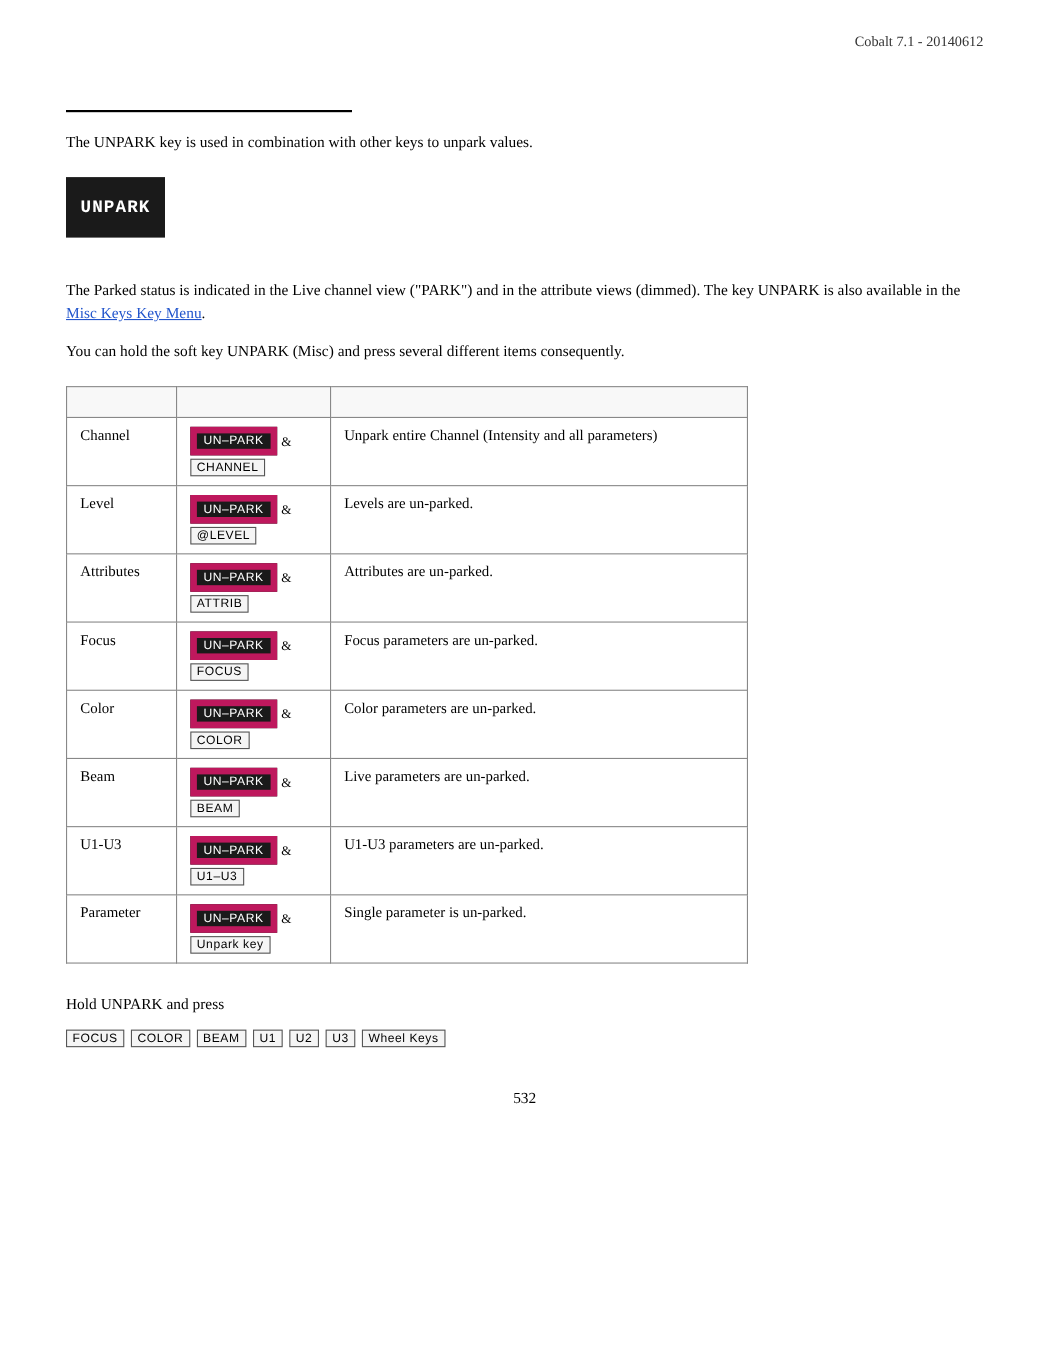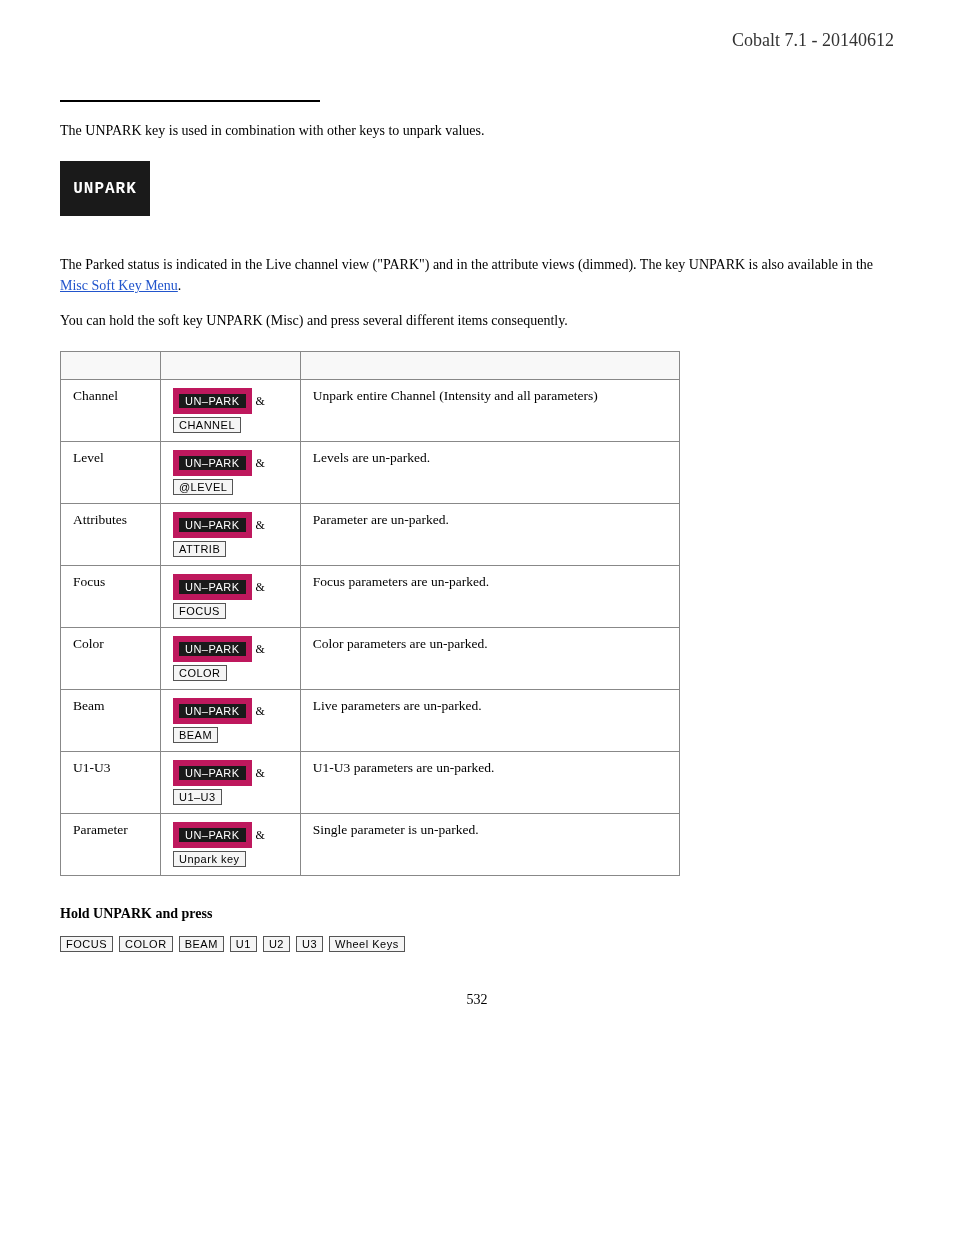--- a/index.html
+++ b/index.html
@@ -15,21 +15,21 @@
     .page-container {
       width: 954px;
       min-height: 1235px;
       padding: 40px 60px 60px 60px;
       position: relative;
     }
     .header-right {
       position: absolute;
       top: 30px;
       right: 60px;
-      font-size: 18px;
+      font-size: 13px;
       color: #333;
     }
     .section-rule {
       border: none;
       border-top: 2px solid #000;
       width: 260px;
       margin-bottom: 18px;
       margin-top: 60px;
     }
     .intro-text {
@@ -116,21 +116,21 @@
       display: flex;
       align-items: center;
       gap: 4px;
     }
     .ampersand {
       font-size: 12px;
     }
     
     .hold-unpark-text {
       font-size: 14px;
-      font-weight: bold;
+      font-weight: normal;
       margin-bottom: 14px;
     }
     .bottom-keys {
       display: flex;
       align-items: center;
       gap: 6px;
       margin-bottom: 40px;
     }
     .page-number {
       text-align: center;
@@ -148,21 +148,21 @@
   <hr class="section-rule">
 
   <p class="intro-text">The UNPARK key is used in combination with other keys to unpark values.</p>
 
   <div class="unpark-key-img">
     <span>UNPARK</span>
   </div>
 
   <p class="parked-status-text">
     <span>The Parked status is indicated in the Live channel view ("PARK") and in the attribute views (dimmed). The key UNPARK is also available in the</span>
-    <a class="misc-link">Misc Soft Key Menu</a><span>.</span>
+    <a class="misc-link">Misc Keys Key Menu</a><span>.</span>
   </p>
 
   <p class="soft-key-text">You can hold the soft key UNPARK (Misc) and press several different items consequently.</p>
 
   <table class="unpark-table">
     <tbody>
 
       <tr>
         <td class="col1"></td>
         <td class="col2"></td>
@@ -207,21 +207,21 @@
           <div class="key-group">
             <div class="key-row">
               <span class="key-btn-dark">UN–PARK</span>
               <span class="ampersand">&amp;</span>
             </div>
             <div class="key-row">
               <span class="key-btn">ATTRIB</span>
             </div>
           </div>
         </td>
-        <td class="col3">Parameter are un-parked.</td>
+        <td class="col3">Attributes are un-parked.</td>
       </tr>
 
       <tr>
         <td class="col1">Focus</td>
         <td class="col2">
           <div class="key-group">
             <div class="key-row">
               <span class="key-btn-dark">UN–PARK</span>
               <span class="ampersand">&amp;</span>
             </div>

